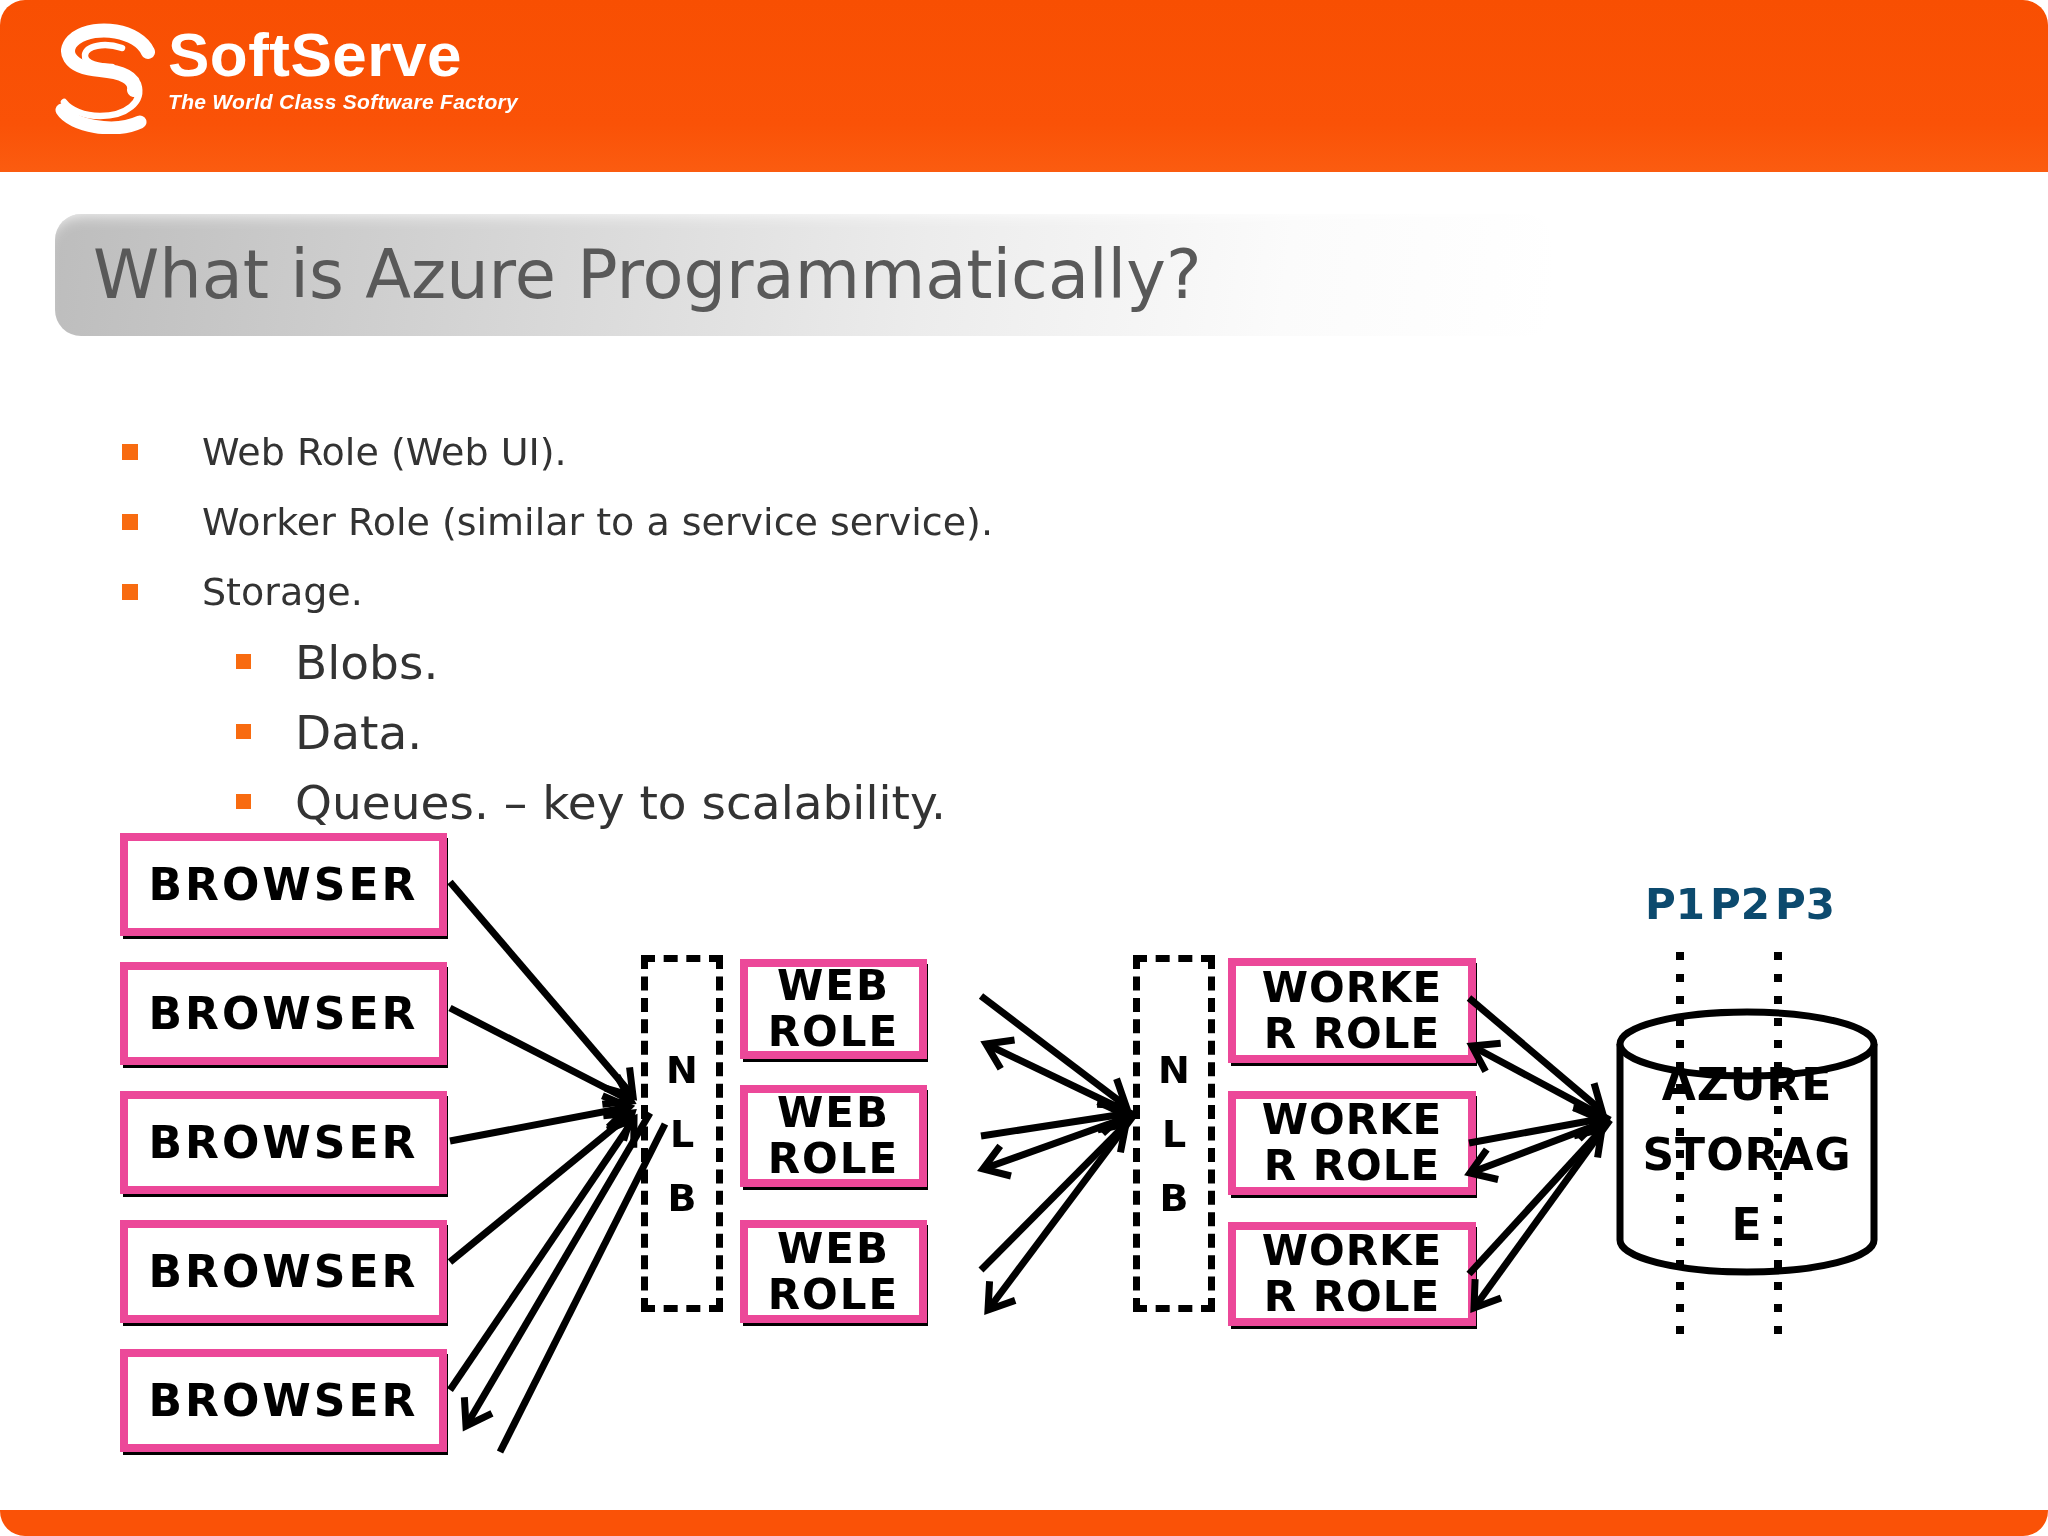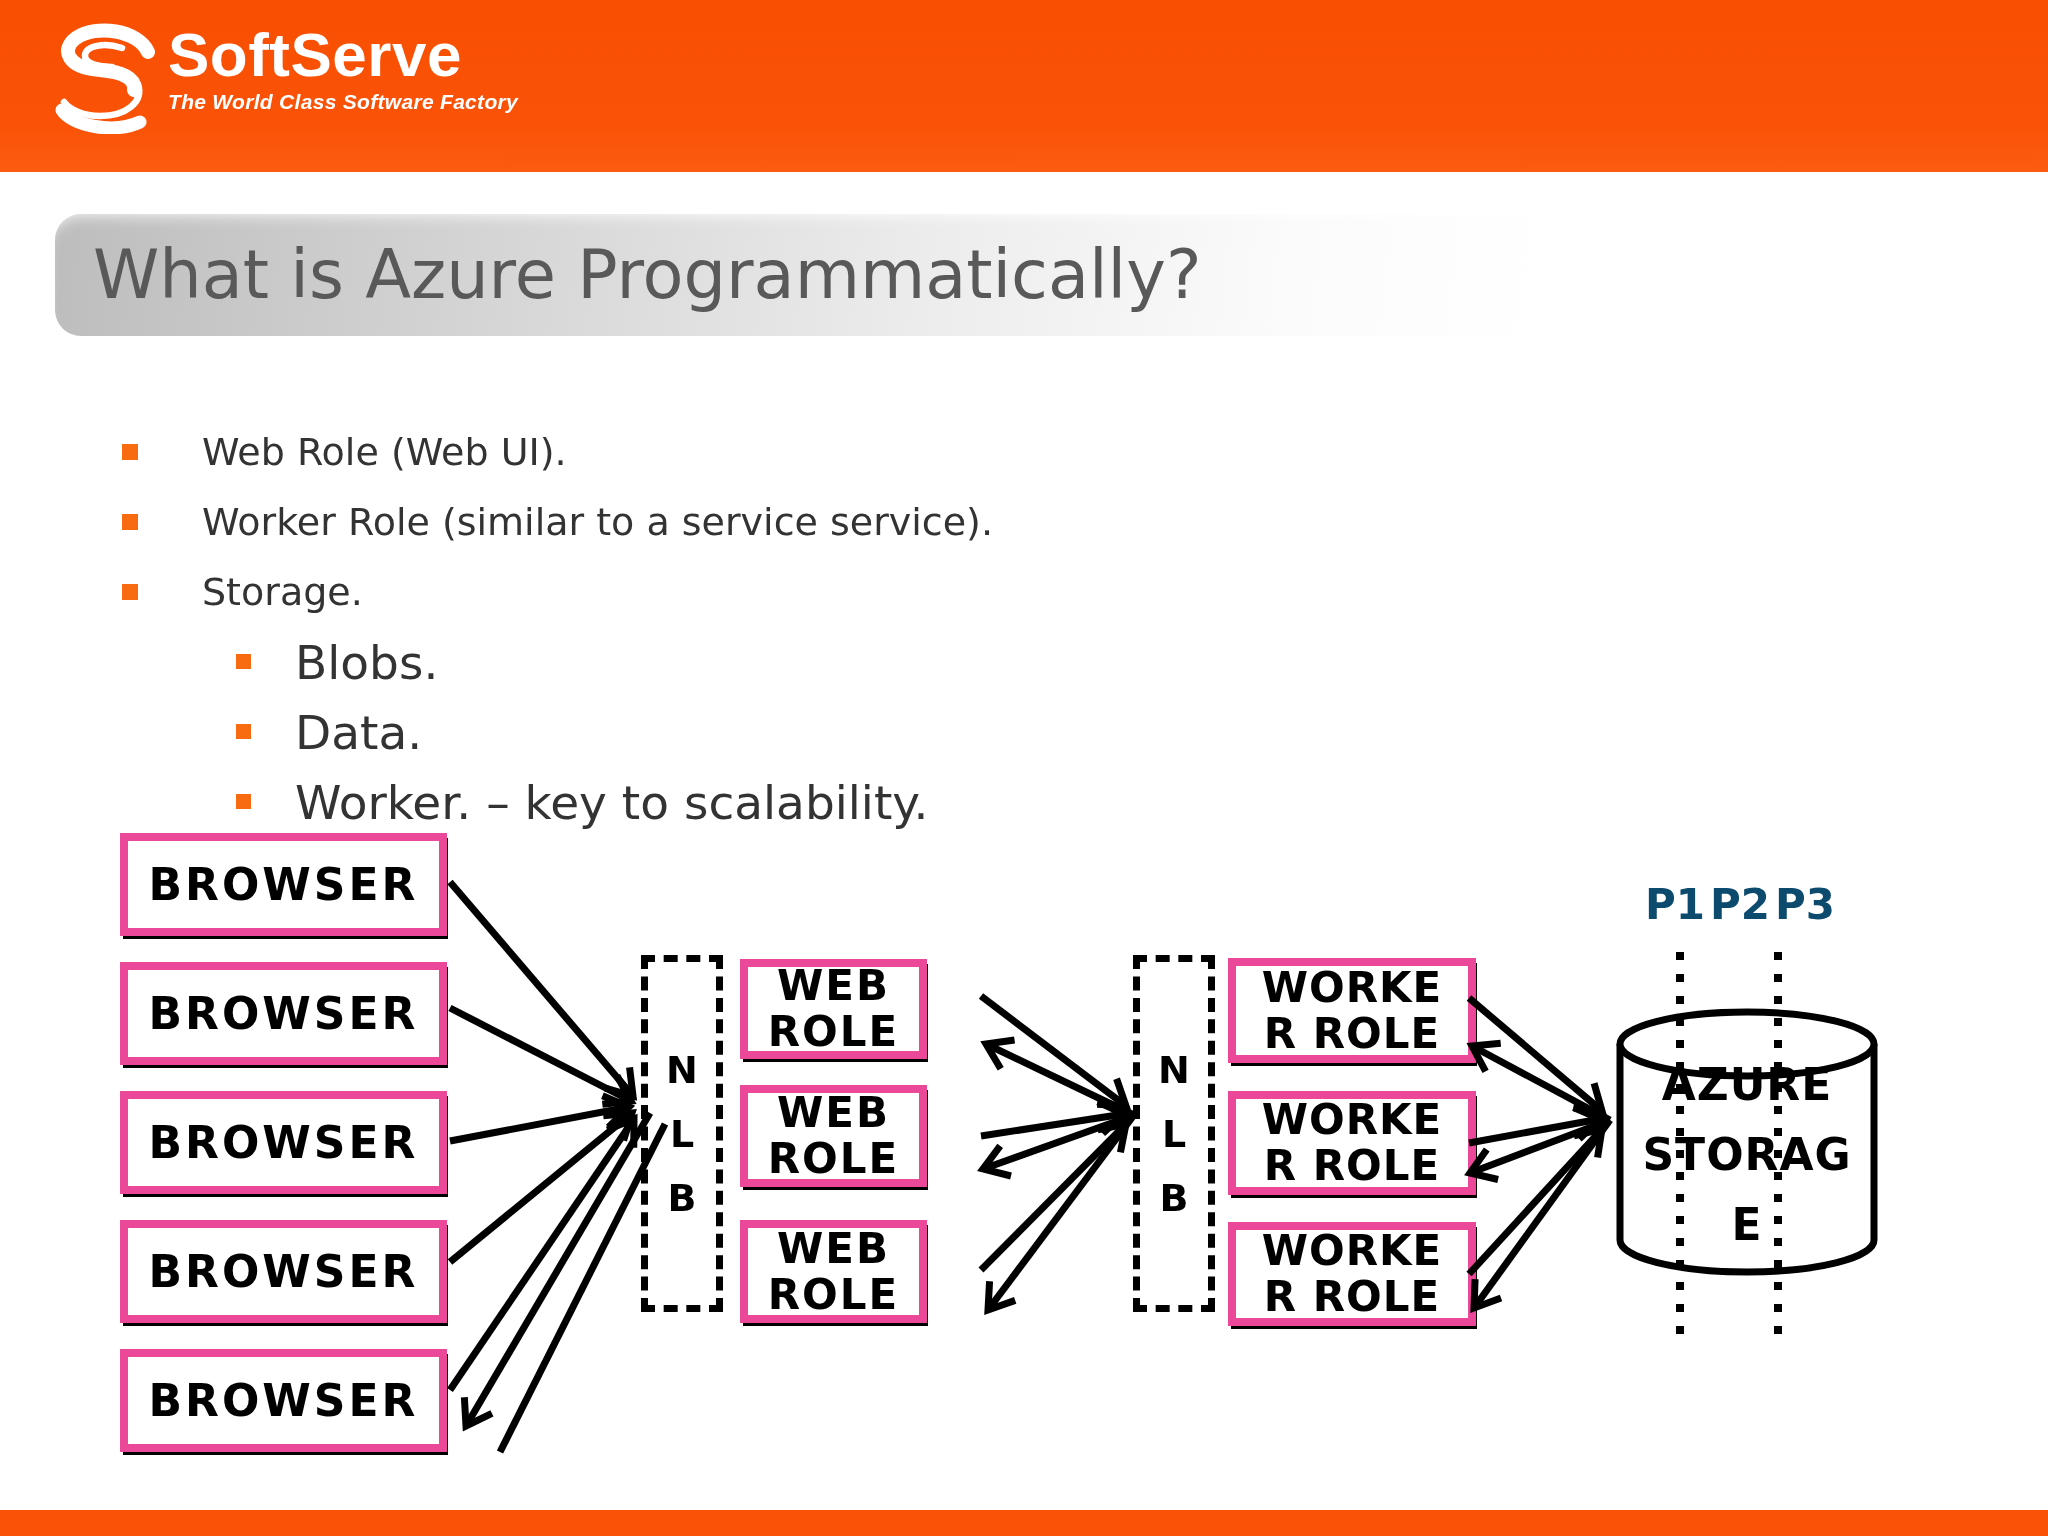--- a/index.html
+++ b/index.html
@@ -1,17 +1,17 @@
 <!DOCTYPE html>
 <html><head>
 <meta charset="utf-8">
 <style>
   html,body{margin:0;padding:0;background:#ffffff;}
   #slide{position:relative;width:2048px;height:1536px;background:#ffffff;overflow:hidden;
-         font-family:"DejaVu Sans",sans-serif;}
+         font-family:"DejaVu Sans",sans-serif;border-radius:25px;}
 
   
   #header{position:absolute;left:0;top:0;width:2048px;height:172px;
           background:linear-gradient(180deg,#f84f02 0%,#fa5207 72%,#fb5c10 100%);}
   #logo{position:absolute;left:52px;top:22px;display:flex;align-items:flex-start;gap:12px;}
   #logo svg{display:block;}
   .brand{color:#ffffff;font-family:"Liberation Sans",sans-serif;font-weight:bold;
          font-size:62px;line-height:66px;letter-spacing:0.5px;}
   .tagline{color:#ffffff;font-family:"Liberation Sans",sans-serif;font-weight:bold;
            font-style:italic;font-size:21px;margin-top:2px;letter-spacing:0.3px;}
@@ -96,21 +96,21 @@
     <div class="brow sub">
       <span class="sq"></span>
       <span>Blobs.</span>
     </div>
     <div class="brow sub">
       <span class="sq"></span>
       <span>Data.</span>
     </div>
     <div class="brow sub">
       <span class="sq"></span>
-      <span>Worker. – key to scalability.</span>
+      <span>Queues. – key to scalability.</span>
     </div>
   </div>
 
   <svg class="layer" width="2048" height="1536" viewBox="0 0 2048 1536">
     <path d="M1620 1044 L1620 1240 A127 32 0 0 0 1874 1240 L1874 1044" fill="#ffffff" stroke="#000" stroke-width="7"></path>
     <ellipse cx="1747" cy="1044" rx="127" ry="32" fill="#ffffff" stroke="#000" stroke-width="7"></ellipse>
     <path d="M1680 952 V1340" stroke="#000" stroke-width="8" stroke-dasharray="8 14" fill="none"></path>
     <path d="M1778 952 V1340" stroke="#000" stroke-width="8" stroke-dasharray="8 14" fill="none"></path>
   </svg>
 

